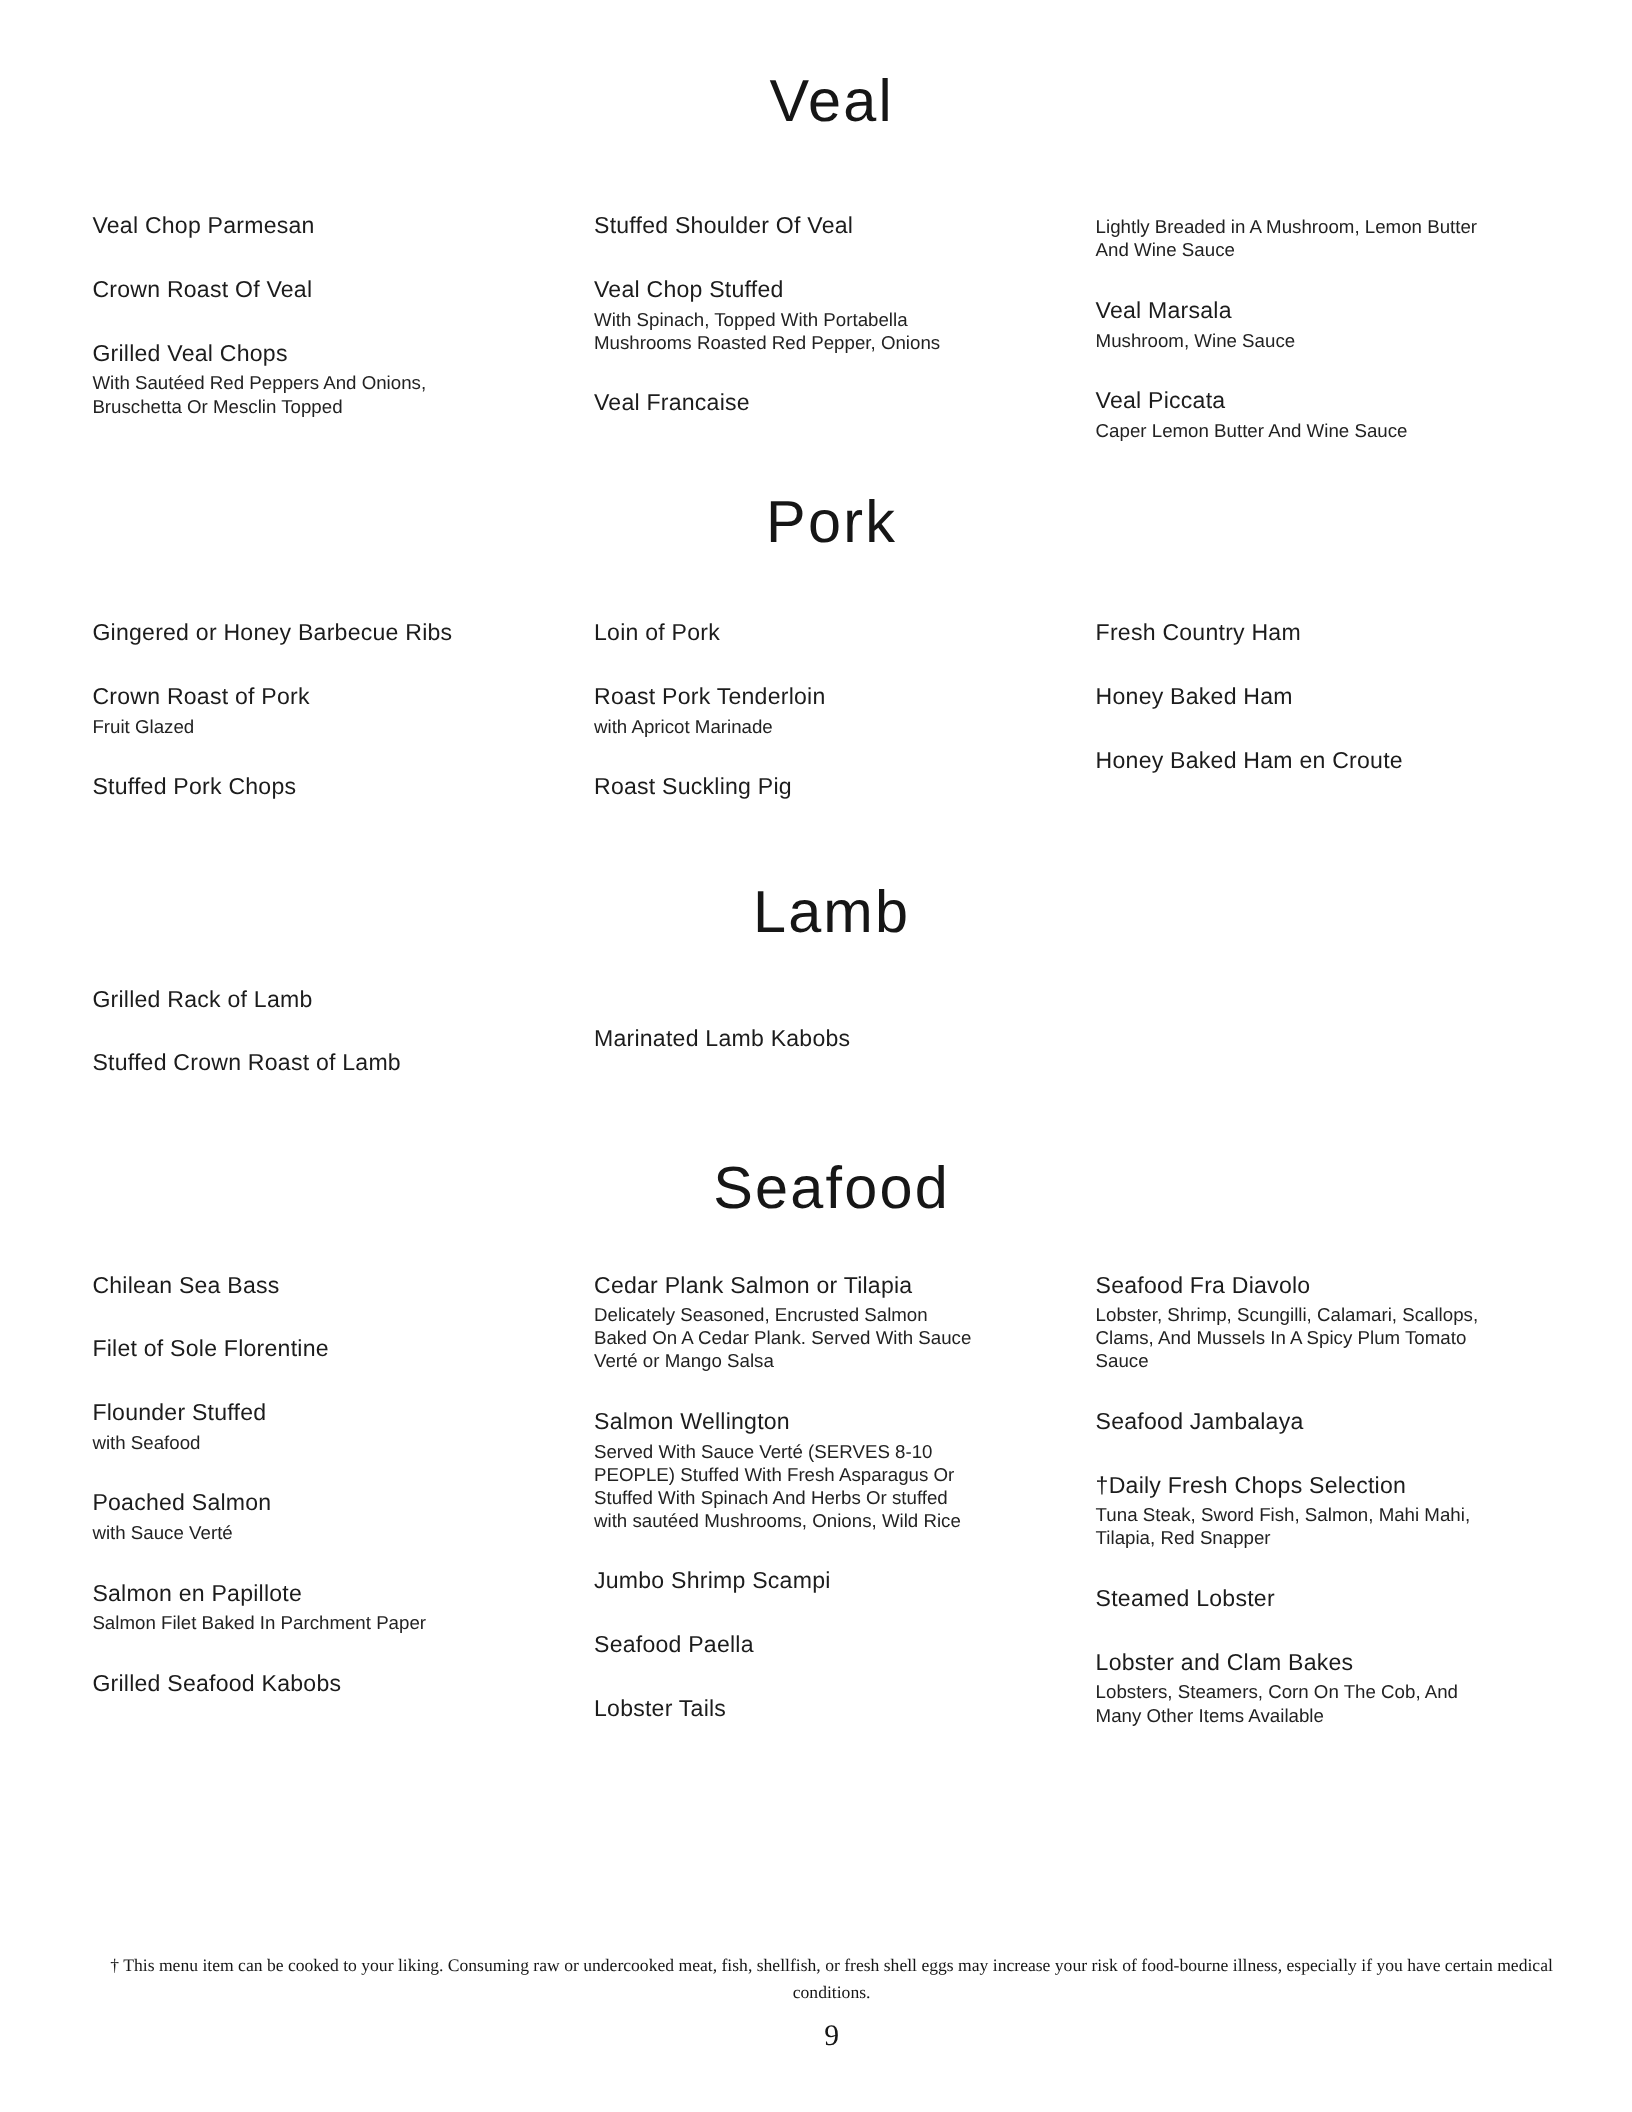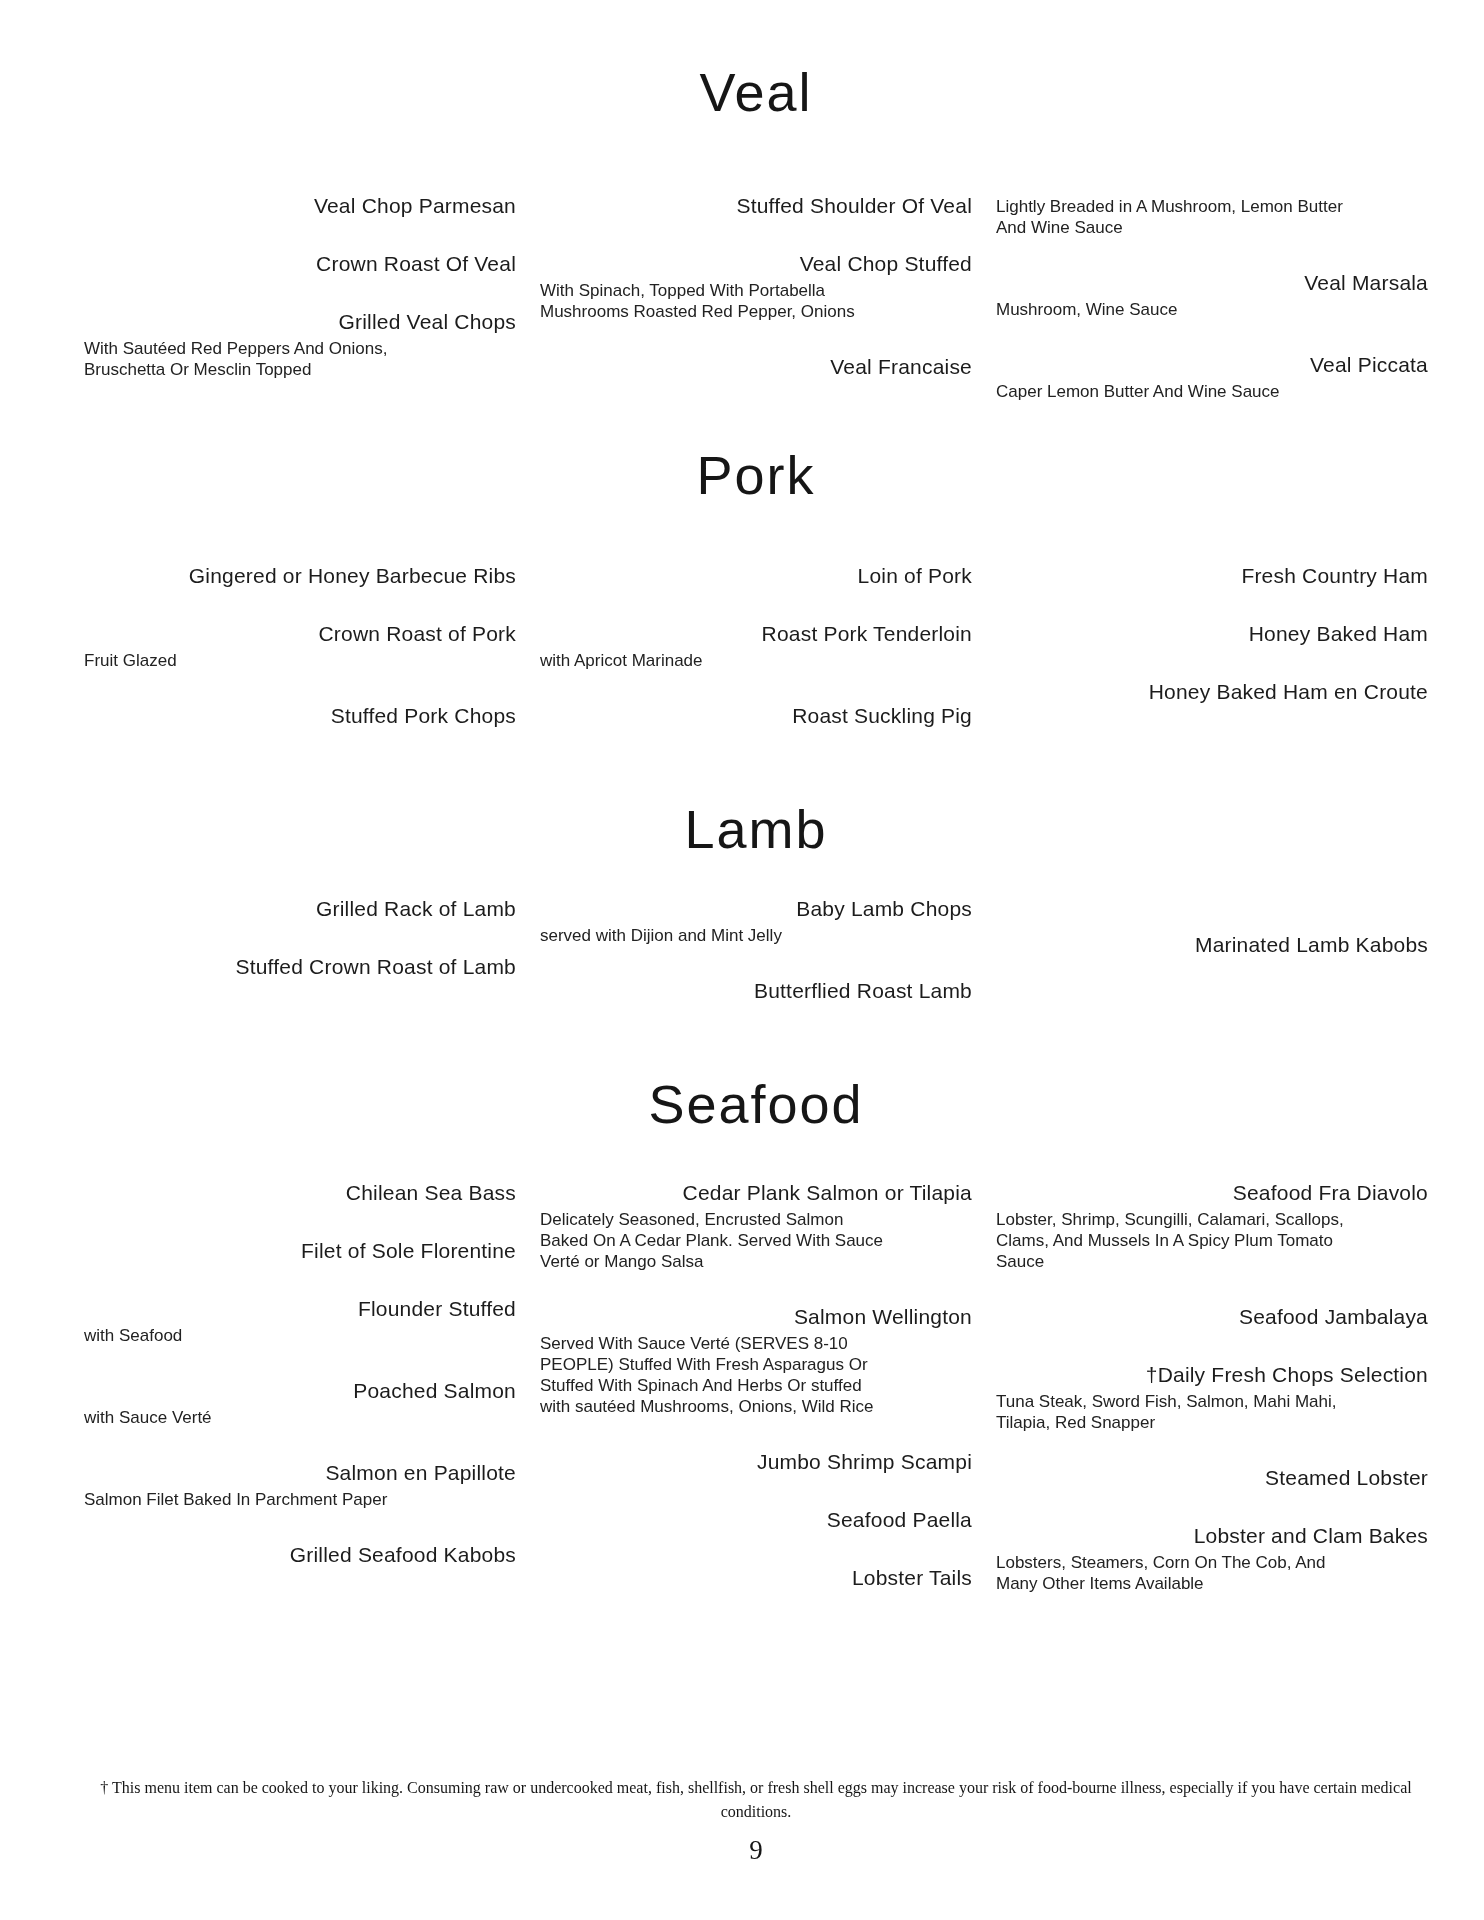--- a/index.html
+++ b/index.html
@@ -30,21 +30,20 @@
     column-gap: 24px;
   }
   .menu-col { min-width: 0; }
   .item { margin-bottom: 32px; }
   .item:last-child { margin-bottom: 0; }
   .item-name {
     font-size: 21px;
     line-height: 26px;
     letter-spacing: 0.2px;
     color: #1c1c1c;
-    text-align: right;
   }
   .item-desc {
     font-size: 17px;
     line-height: 21px;
     margin-top: 3px;
     max-width: 352px;
     color: #222222;
   }
   .push-down { margin-top: 36px; }
 
@@ -167,29 +166,20 @@
   <div class="menu-grid">
     <div class="menu-col">
       <div class="item">
         <div class="item-name">Grilled Rack of Lamb</div>
       </div>
       <div class="item">
         <div class="item-name">Stuffed Crown Roast of Lamb</div>
       </div>
     </div>
     <div class="menu-col">
-      <div class="item">
-        <div class="item-name">Baby Lamb Chops</div>
-        <div class="item-desc">served with Dijion and Mint Jelly</div>
-      </div>
-      <div class="item">
-        <div class="item-name">Butterflied Roast Lamb</div>
-      </div>
-    </div>
-    <div class="menu-col">
       <div class="item push-down">
         <div class="item-name">Marinated Lamb Kabobs</div>
       </div>
     </div>
   </div>
 </div>
 
 <div class="section sec-seafood">
   <div class="section-title">Seafood</div>
   <div class="menu-grid">

